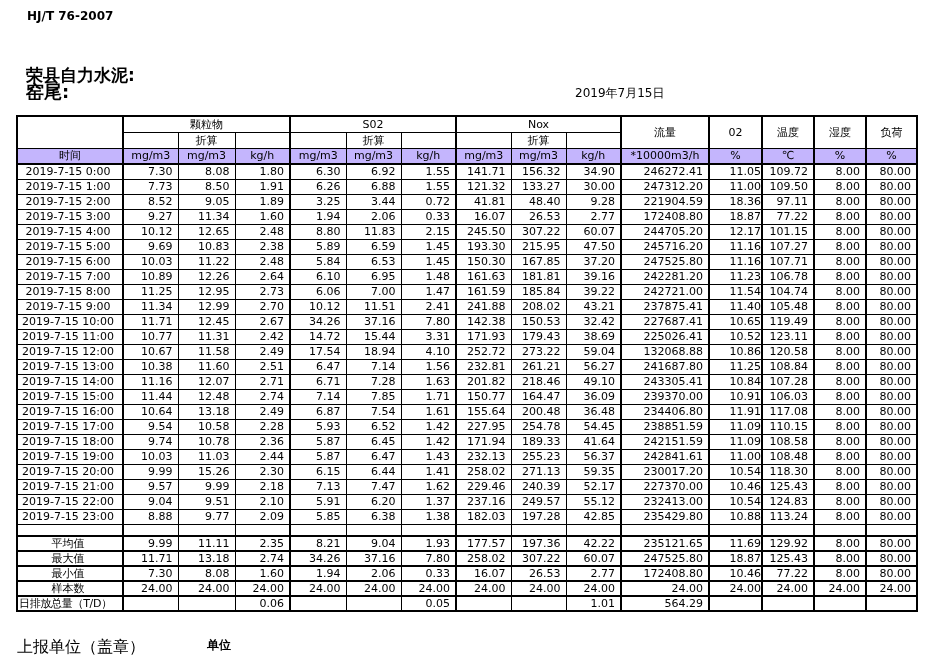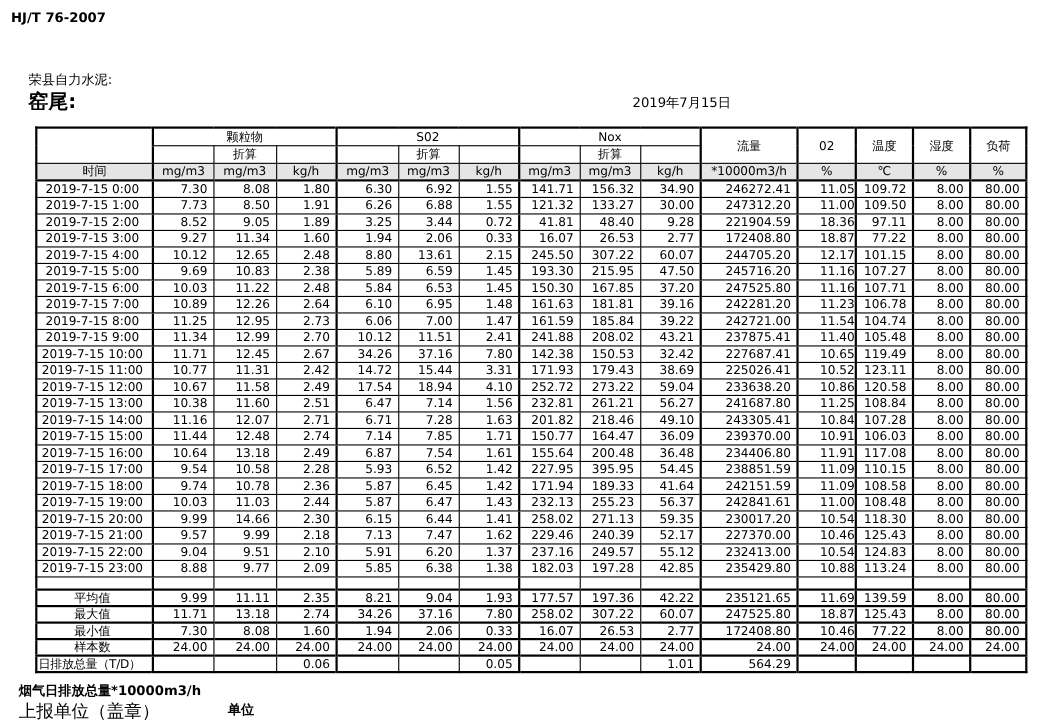--- a/index.html
+++ b/index.html
@@ -1,33 +1,33 @@
 <!DOCTYPE html>
 <html><head>
 <meta charset="utf-8">
 <style>
   * { margin:0; padding:0; box-sizing:border-box; }
   html,body { width:948px; height:657px; background:#fff; font-family:"DejaVu Sans", sans-serif; color:#000; }
   #page { position:relative; width:948px; height:657px; background:#fff; overflow:hidden; }
 
   .abs { position:absolute; white-space:nowrap; }
-  #std-code   { left:10px;  top:9px;  font-size:12px; font-weight:bold; }
+  #std-code   { left:27px;  top:9px;  font-size:12px; font-weight:bold; }
   #doc-title  { left:205px; top:27px; width:252px; text-align:center; font-size:16px; font-weight:bold; letter-spacing:0.5px; }
-  #company    { left:26px;  top:64px; font-size:12px; font-weight:normal; }
+  #company    { left:26px;  top:64px; font-size:17px; font-weight:bold; }
   #location   { left:26px;  top:80px; font-size:18px; font-weight:bold; }
   #rpt-date   { left:575px; top:85px; font-size:12px; }
 
-  #tbl-wrap { position:absolute; left:32px; top:115px; }
+  #tbl-wrap { position:absolute; left:16px; top:115px; }
   table { border-collapse:collapse; table-layout:fixed; border:2px solid #000; font-size:11px; }
   td { border:1px solid #000; height:15px; line-height:13px; text-align:right;
        padding:0 5px 0 0; overflow:hidden; white-space:nowrap; font-size:11px; }
   tr.h td { height:16px; }
   td.ctr { text-align:center; padding:0 1px; }
   td.gb { border-left-width:2px; }
-  tr.grn td { background:#e5e5e5; border-bottom-width:2px; }
+  tr.grn td { background:#c4b5fd; border-bottom-width:2px; }
   td.timecol { padding-right:4px;text-align:center; }
   td.o2pad { padding-right:0; }
   tr.sum td { border-top-width:2px; }
   tr.blank td { height:12px; }
   td.lbl-left { text-align:left; padding:0 0 0 1px; letter-spacing:-0.3px; }
 
   #footer-note  { left:17px;  top:620px; font-size:12px; font-weight:bold; }
   #footer-stamp { left:17px;  top:637px; font-size:16px; font-weight:normal; }
   #footer-unit  { left:207px; top:637px; font-size:12px; font-weight:bold; }
 </style>
@@ -169,21 +169,21 @@
             <td class="gb">77.22</td>
             <td class="gb">8.00</td>
             <td class="gb">80.00</td>
           </tr>
           <tr>
             <td class="timecol">2019-7-15 4:00</td>
             <td class="gb">10.12</td>
             <td>12.65</td>
             <td>2.48</td>
             <td class="gb">8.80</td>
-            <td>13.61</td>
+            <td>11.83</td>
             <td>2.15</td>
             <td class="gb">245.50</td>
             <td>307.22</td>
             <td>60.07</td>
             <td class="gb">244705.20</td>
             <td class="gb o2pad">12.17</td>
             <td class="gb">101.15</td>
             <td class="gb">8.00</td>
             <td class="gb">80.00</td>
           </tr>
@@ -310,21 +310,21 @@
             <td class="timecol">2019-7-15 12:00</td>
             <td class="gb">10.67</td>
             <td>11.58</td>
             <td>2.49</td>
             <td class="gb">17.54</td>
             <td>18.94</td>
             <td>4.10</td>
             <td class="gb">252.72</td>
             <td>273.22</td>
             <td>59.04</td>
-            <td class="gb">233638.20</td>
+            <td class="gb">132068.88</td>
             <td class="gb o2pad">10.86</td>
             <td class="gb">120.58</td>
             <td class="gb">8.00</td>
             <td class="gb">80.00</td>
           </tr>
           <tr>
             <td class="timecol">2019-7-15 13:00</td>
             <td class="gb">10.38</td>
             <td>11.60</td>
             <td>2.51</td>
@@ -393,21 +393,21 @@
           </tr>
           <tr>
             <td class="timecol">2019-7-15 17:00</td>
             <td class="gb">9.54</td>
             <td>10.58</td>
             <td>2.28</td>
             <td class="gb">5.93</td>
             <td>6.52</td>
             <td>1.42</td>
             <td class="gb">227.95</td>
-            <td>395.95</td>
+            <td>254.78</td>
             <td>54.45</td>
             <td class="gb">238851.59</td>
             <td class="gb o2pad">11.09</td>
             <td class="gb">110.15</td>
             <td class="gb">8.00</td>
             <td class="gb">80.00</td>
           </tr>
           <tr>
             <td class="timecol">2019-7-15 18:00</td>
             <td class="gb">9.74</td>
@@ -438,21 +438,21 @@
             <td>56.37</td>
             <td class="gb">242841.61</td>
             <td class="gb o2pad">11.00</td>
             <td class="gb">108.48</td>
             <td class="gb">8.00</td>
             <td class="gb">80.00</td>
           </tr>
           <tr>
             <td class="timecol">2019-7-15 20:00</td>
             <td class="gb">9.99</td>
-            <td>14.66</td>
+            <td>15.26</td>
             <td>2.30</td>
             <td class="gb">6.15</td>
             <td>6.44</td>
             <td>1.41</td>
             <td class="gb">258.02</td>
             <td>271.13</td>
             <td>59.35</td>
             <td class="gb">230017.20</td>
             <td class="gb o2pad">10.54</td>
             <td class="gb">118.30</td>
@@ -535,21 +535,21 @@
             <td>11.11</td>
             <td>2.35</td>
             <td class="gb">8.21</td>
             <td>9.04</td>
             <td>1.93</td>
             <td class="gb">177.57</td>
             <td>197.36</td>
             <td>42.22</td>
             <td class="gb">235121.65</td>
             <td class="gb o2pad">11.69</td>
-            <td class="gb">139.59</td>
+            <td class="gb">129.92</td>
             <td class="gb">8.00</td>
             <td class="gb">80.00</td>
           </tr>
           <tr class="sum">
             <td class="timecol">最大值</td>
             <td class="gb">11.71</td>
             <td>13.18</td>
             <td>2.74</td>
             <td class="gb">34.26</td>
             <td>37.16</td>
@@ -611,17 +611,16 @@
             <td class="gb">564.29</td>
             <td class="gb o2pad"></td>
             <td class="gb"></td>
             <td class="gb"></td>
             <td class="gb"></td>
           </tr>
         </tbody>
     </table>
   </div>
 
-  <div id="footer-note" class="abs">烟气日排放总量*10000m3/h</div>
   <div id="footer-stamp" class="abs">上报单位（盖章）</div>
   <div id="footer-unit" class="abs">单位</div>
 
 </div>
 
 </body></html>

